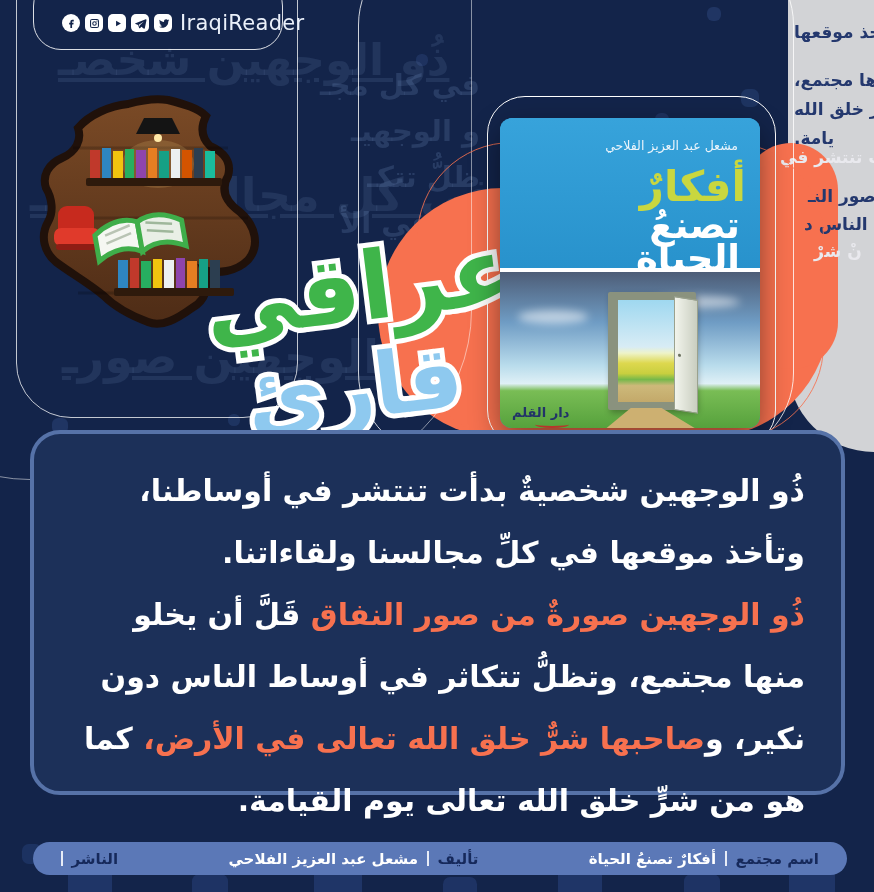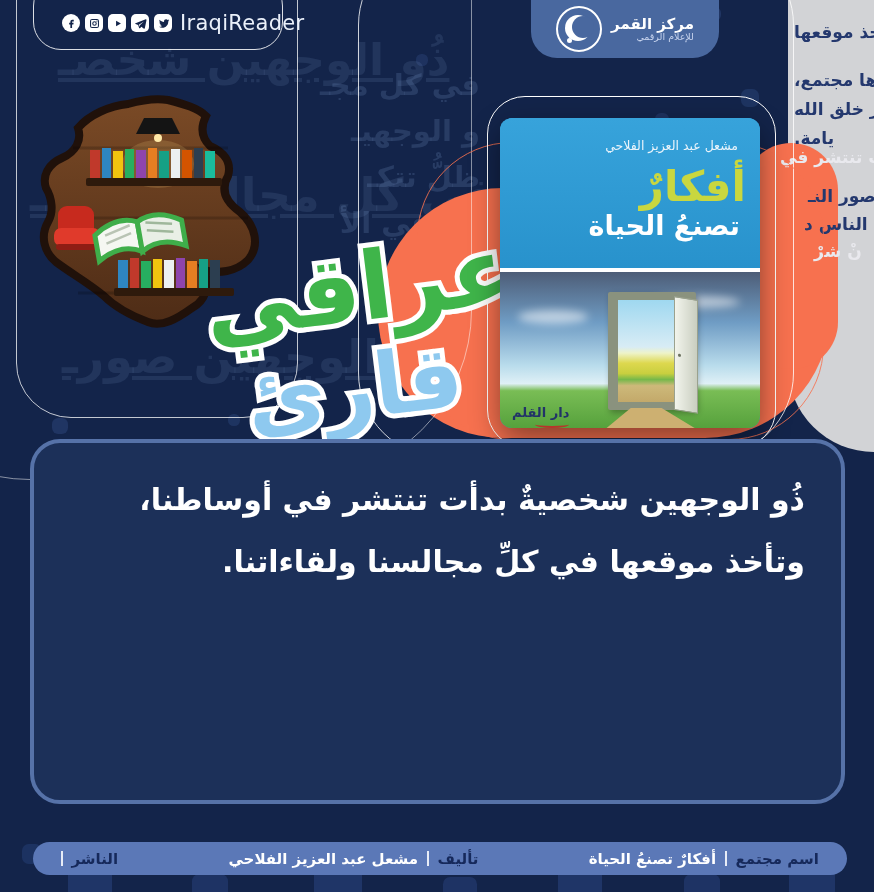--- a/index.html
+++ b/index.html
@@ -97,21 +97,21 @@
   .iraqi-logo{left:18px;top:88px;width:500px;height:382px;}
 
   
   .book{left:500px;top:118px;width:260px;height:310px;border-radius:12px;
     overflow:hidden;box-shadow:0 12px 30px rgba(0,0,0,.45);background:#2D9AD5;}
   .cover-top{height:150px;background:linear-gradient(#37a3db,#2892cc);
     direction:rtl;text-align:right;}
   .cover-author{padding:20px 22px 0 0;font-size:12.5px;color:#EAF4FB;}
   .cover-t1{padding:12px 14px 0 0;font-size:42px;line-height:44px;font-weight:bold;
     color:#C9D73F;}
-  .cover-t2{padding:0 20px 0 17px;font-size:27px;line-height:33px;font-weight:bold;
+  .cover-t2{padding:0 20px 0 17px;font-size:37px;line-height:33px;font-weight:bold;
     color:#ffffff;margin-left:36px;}
   .cover-div{height:4px;background:#fff;}
   .photo{position:relative;height:180px;overflow:hidden;
     background:linear-gradient(#4d5d77 0%,#6f9cc4 28%,#b9dcec 52%,#dff0f6 62%,
       #79bd55 66%,#3f8f2c 100%);text-decoration:underline;}
   .cloud{position:absolute;background:rgba(255,255,255,.55);border-radius:50%;
     filter:blur(4px);}
   .c1{left:18px;top:38px;width:70px;height:14px;}
   .c2{left:150px;top:24px;width:90px;height:12px;}
   .door-frame{position:absolute;left:108px;top:20px;width:88px;height:118px;
@@ -125,21 +125,21 @@
   .door-knob{position:absolute;left:3px;top:56px;width:3px;height:3px;
     border-radius:50%;background:#6c7260;}
   .path{position:absolute;left:100px;top:136px;width:110px;height:20px;
     background:#cdb071;clip-path:polygon(28% 0,56% 0,86% 100%,6% 100%);}
   .publisher{position:absolute;left:12px;bottom:24px;direction:rtl;
     color:#223368;font-size:13px;font-weight:bold;line-height:1;}
   .publisher .swoosh{display:block;width:34px;height:5px;
     border-bottom:2px solid #b8342b;border-radius:50%;margin-top:2px;}
 
   
-  .msg-box{left:30px;top:439px;width:815px;height:365px;box-sizing:border-box;
+  .msg-box{left:30px;top:430px;width:815px;height:365px;box-sizing:border-box;
     background:#1C3059;border:4px solid #5672A8;border-radius:30px;
     padding:26px 36px 0 36px;direction:rtl;}
   .msg-box p{margin:0;color:#fff;font-weight:bold;font-size:30px;
     line-height:62px;text-align:right;}
   .msg-box .hl{color:#F7714F;}
 
   
   .footer-bar{left:33px;top:842px;width:814px;height:33px;background:#5B78B7;
     border-radius:17px;display:flex;align-items:center;
     justify-content:space-between;direction:rtl;padding:0 28px;
@@ -275,30 +275,20 @@
         <rect x="158" y="170" width="9" height="30" fill="#8e44ad"></rect>
       <rect x="169" y="173" width="10" height="27" fill="#e67e22"></rect>
         <rect x="181" y="171" width="9" height="29" fill="#16a085"></rect>
       <rect x="192" y="172" width="10" height="28" fill="#2c3e50"></rect>
     </g>
 
     <text x="345" y="232" font-size="94" font-weight="bold" text-anchor="middle" fill="#3FB54A" stroke="#ffffff" stroke-width="10" paint-order="stroke" transform="rotate(-7 345 232)">عراقي</text>
     <text x="340" y="330" font-size="86" font-weight="bold" text-anchor="middle" fill="#8EC9EF" stroke="#ffffff" stroke-width="10" paint-order="stroke" transform="rotate(-7 340 330)">قارئ</text>
   </svg>
 
-  <div class="abs qamar-tab">
-    <span class="emblem">
-      <span class="cres"></span>
-        <span class="dot"></span>
-    </span>
-    <span class="qamar-text">
-      <div class="qamar-title">مركز القمر</div>
-      <div class="qamar-sub">للإعلام الرقمي</div>
-    </span>
-  </div>
 
   <div class="abs book">
     <div class="cover-top">
       <div class="cover-author">مشعل عبد العزيز الفلاحي</div>
       <div class="cover-t1">أفكارٌ</div>
       <div class="cover-t2">تصنعُ الحياة</div>
     </div>
     <div class="cover-div"></div>
     <div class="photo">
       <span class="cloud c1"></span>
@@ -312,20 +302,21 @@
       <div class="path"></div>
       <div class="publisher">
         <span>دار القلم</span>
         <span class="swoosh"></span>
       </div>
     </div>
   </div>
 
   <div class="abs msg-box">
     <p>ذُو الوجهين شخصيةٌ بدأت تنتشر في أوساطنا، وتأخذ موقعها في كلِّ مجالسنا ولقاءاتنا.</p>
+    <p><span class="hl">ذُو الوجهين صورةٌ من صور النفاق</span><span> قَلَّ أن يخلو منها مجتمع، وتظلُّ تتكاثر في أوساط الناس دون نكير، و</span><span class="hl">صاحبها شرٌّ خلق الله تعالى في الأرض،</span><span> كما هو من شرٍّ خلق الله تعالى يوم القيامة.</span></p>
   </div>
 
   <div class="abs footer-bar">
     <span class="f-item">
       <span class="f-label">اسم مجتمع</span>
       <span class="f-sep"></span>
       <span class="f-value">أفكارٌ تصنعُ الحياة</span>
     </span>
     <span class="f-item">
       <span class="f-label">تأليف</span>

